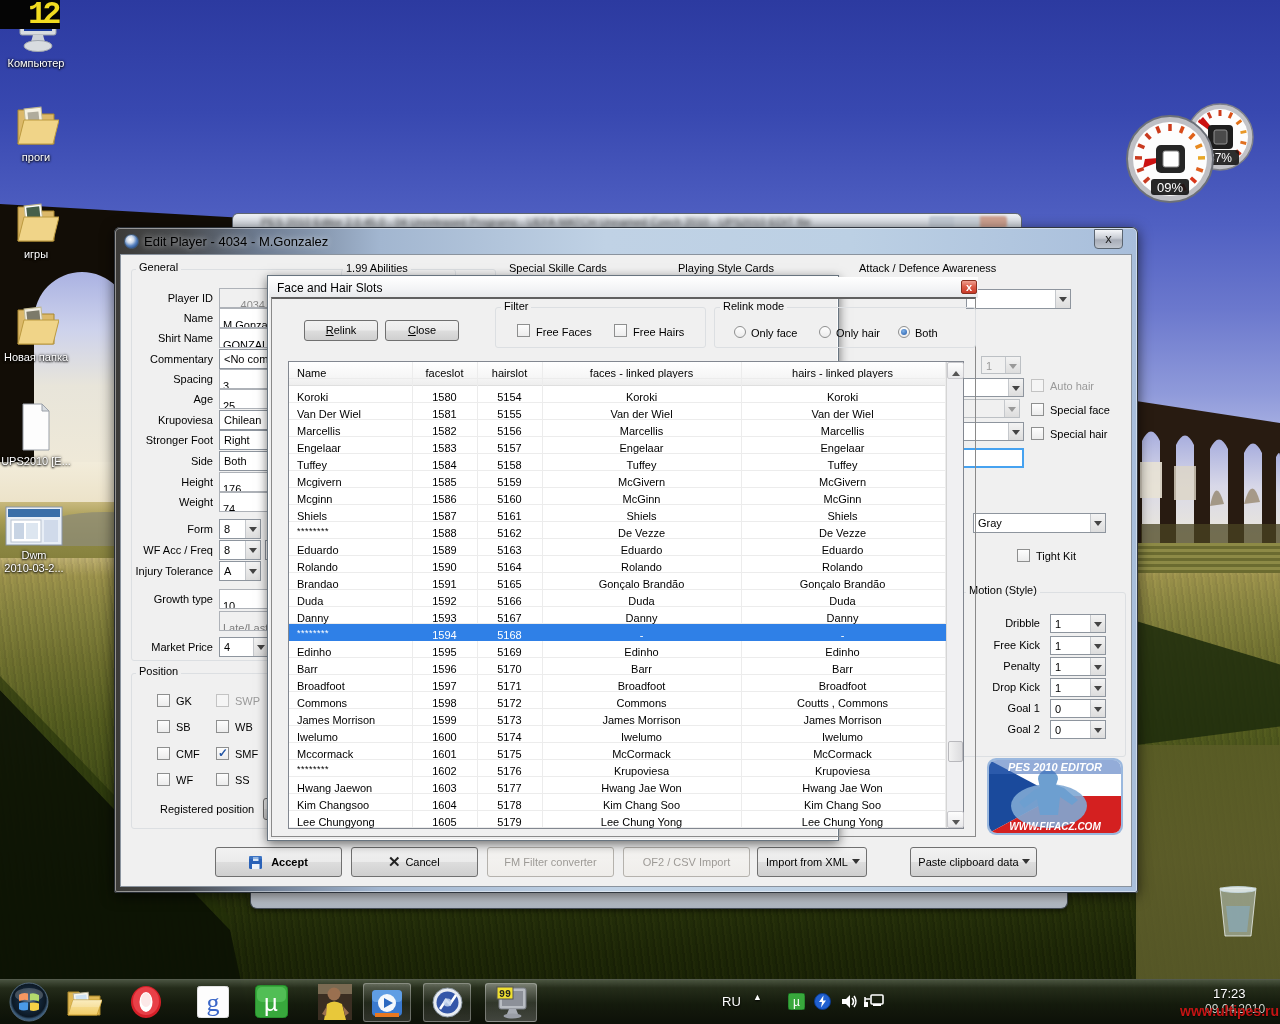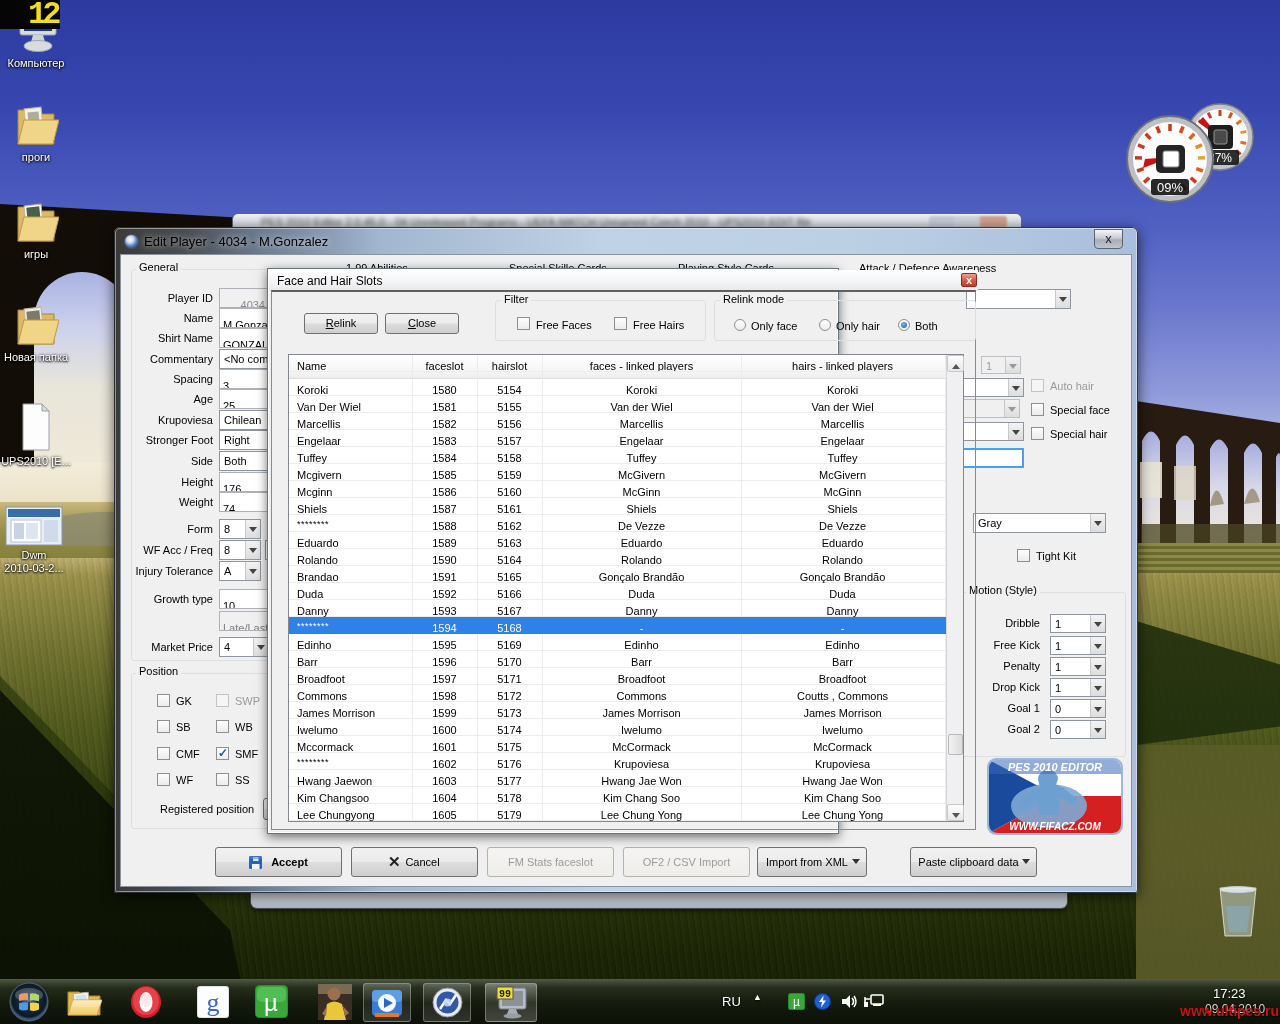--- a/index.html
+++ b/index.html
@@ -77,21 +77,21 @@
 .cb { position:absolute; width:13px; height:13px; background:linear-gradient(180deg,#fdfdfd,#ececec); border:1px solid #8e8f8f; }
 .cb.dis { border-color:#c3c3c3; background:#f5f5f5; }
 .cb.chk:after { content:"\2713"; position:absolute; left:1px; top:-2px; font-size:12px; font-weight:bold; color:#2456a5; }
 .rb { position:absolute; width:12px; height:12px; border-radius:50%; background:linear-gradient(180deg,#fefefe,#ececec); border:1px solid #8e8f8f; }
 .rb.sel:after { content:""; position:absolute; left:2px; top:2px; width:6px; height:6px; border-radius:50%; background:radial-gradient(circle at 40% 35%,#7fb2e8,#2158a8); }
 .btn { position:absolute; border:1px solid #707070; border-radius:3px; font-size:11px; color:#000; text-align:center;
   background:linear-gradient(180deg,#f2f2f2 0%,#ebebeb 49%,#dddddd 51%,#cfcfcf 100%); }
 .btn.dis { border-color:#b5b2ad; color:#9d9a96; background:linear-gradient(180deg,#f5f4f2,#efedea); }
 .btn .dar { position:absolute; right:6px; top:11px; border:4px solid transparent; border-top:5px solid #333; }
 
-#dlg { left:267px; top:268px; width:572px; height:566px; background:#f0f0f0;
+#dlg { left:267px; top:275px; width:572px; height:566px; background:#f0f0f0;
   border:1px solid #68747f; box-shadow:0 3px 10px rgba(0,0,0,.55), inset 0 0 0 1px #fdfdfd; }
 #dtitle { position:absolute; left:1px; top:1px; width:709px; height:21px; font-size:12px; color:#000; padding:4px 0 0 8px;
   background:linear-gradient(180deg,#ffffff,#f2f3f5 60%,#e6e8ea); }
 #dclose { position:absolute; left:693px; top:4px; width:16px; height:14px; border-radius:2px;
   background:linear-gradient(180deg,#f0a090,#dd5f4b 45%,#c83a28); border:1px solid #8a3020; color:#fff;
   font-size:11px; font-weight:bold; text-align:center; line-height:13px; }
 #dtable { position:absolute; left:20px; top:85px; width:676px; height:468px; background:#fff; border:1px solid #828790; }
 #thead { position:absolute; left:0; top:0; width:657px; height:24px; background:linear-gradient(180deg,#ffffff,#f5f5f5 70%,#eeeeee);
   border-bottom:1px solid #dfdfdf; font-size:11px; }
 #thead span, .trow span { position:absolute; top:5px; white-space:nowrap; overflow:hidden; }
@@ -419,21 +419,21 @@
         <svg style="position:absolute; left:32px; top:7px;" width="15" height="15" viewBox="0 0 15 15">
             <rect x="1" y="1" width="13" height="13" rx="1.5" fill="#2a62b8"></rect>
             <rect x="5" y="2" width="5.5" height="4" fill="#d8e6f6"></rect>
             <rect x="4" y="9" width="7.5" height="5" fill="#eef3fa"></rect>
             <rect x="1" y="1" width="13" height="3" fill="#4a82cc" opacity=".5"></rect>
           </svg>
         <span style="margin-left:22px;">Accept</span></div>
       <div class="btn" style="left:230px; top:592px; width:127px; height:30px; line-height:28px;">
         <span style="position:absolute; left:36px; top:0px; font-size:15px; font-weight:bold; color:#222;">✕</span>
         <span style="margin-left:16px;">Cancel</span></div>
-      <div class="btn dis" style="left:366px; top:592px; width:127px; height:30px; line-height:28px;">FM Stats faceslot</div>
+      <div class="btn dis" style="left:366px; top:592px; width:127px; height:30px; line-height:28px;">FM Filter converter</div>
       <div class="btn dis" style="left:502px; top:592px; width:127px; height:30px; line-height:28px;">OF2 / CSV Import</div>
       <div class="btn" style="left:636px; top:592px; width:110px; height:30px; line-height:28px;"><span style="margin-right:10px;">Import from XML</span><span class="dar"></span></div>
       <div class="btn" style="left:789px; top:592px; width:127px; height:30px; line-height:28px;"><span style="margin-right:10px;">Paste clipboard data</span><span class="dar"></span></div>
     </div>
   </div>
 
   <div class="abs" id="dlg">
     <div id="dtitle">Face and Hair Slots</div>
     <div style="position:absolute; left:3px; top:21px; width:705px; height:540px; border:1px solid #8a8a8a; border-top:2px solid #606060; pointer-events:none;"></div>
     <div id="dclose">x</div>

